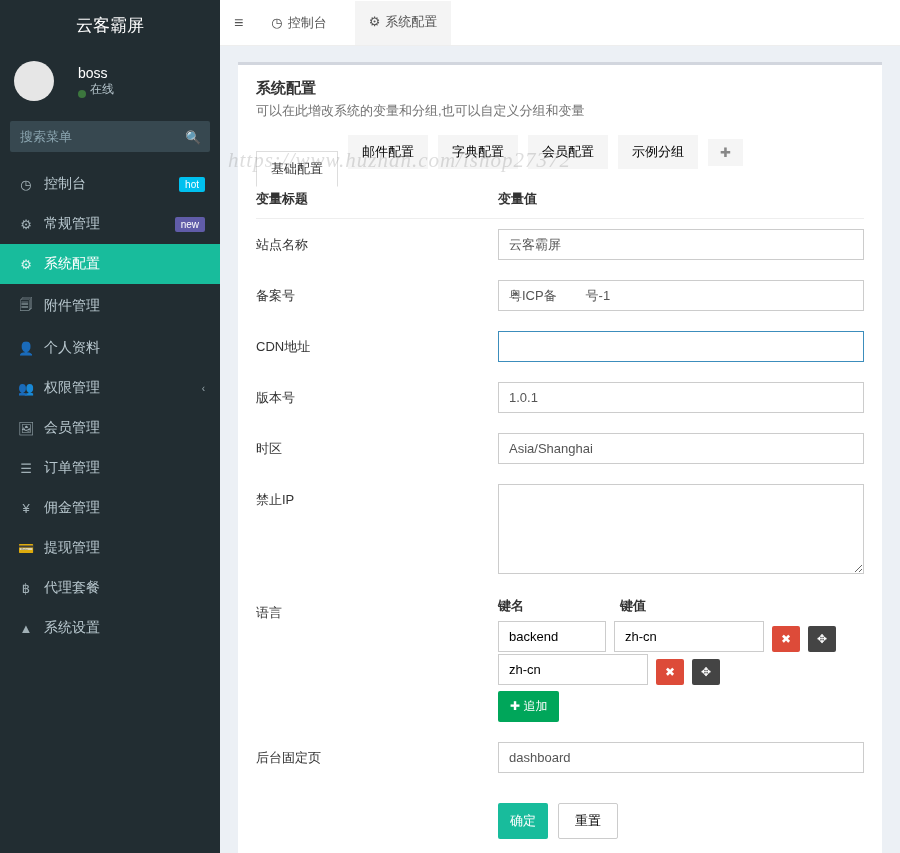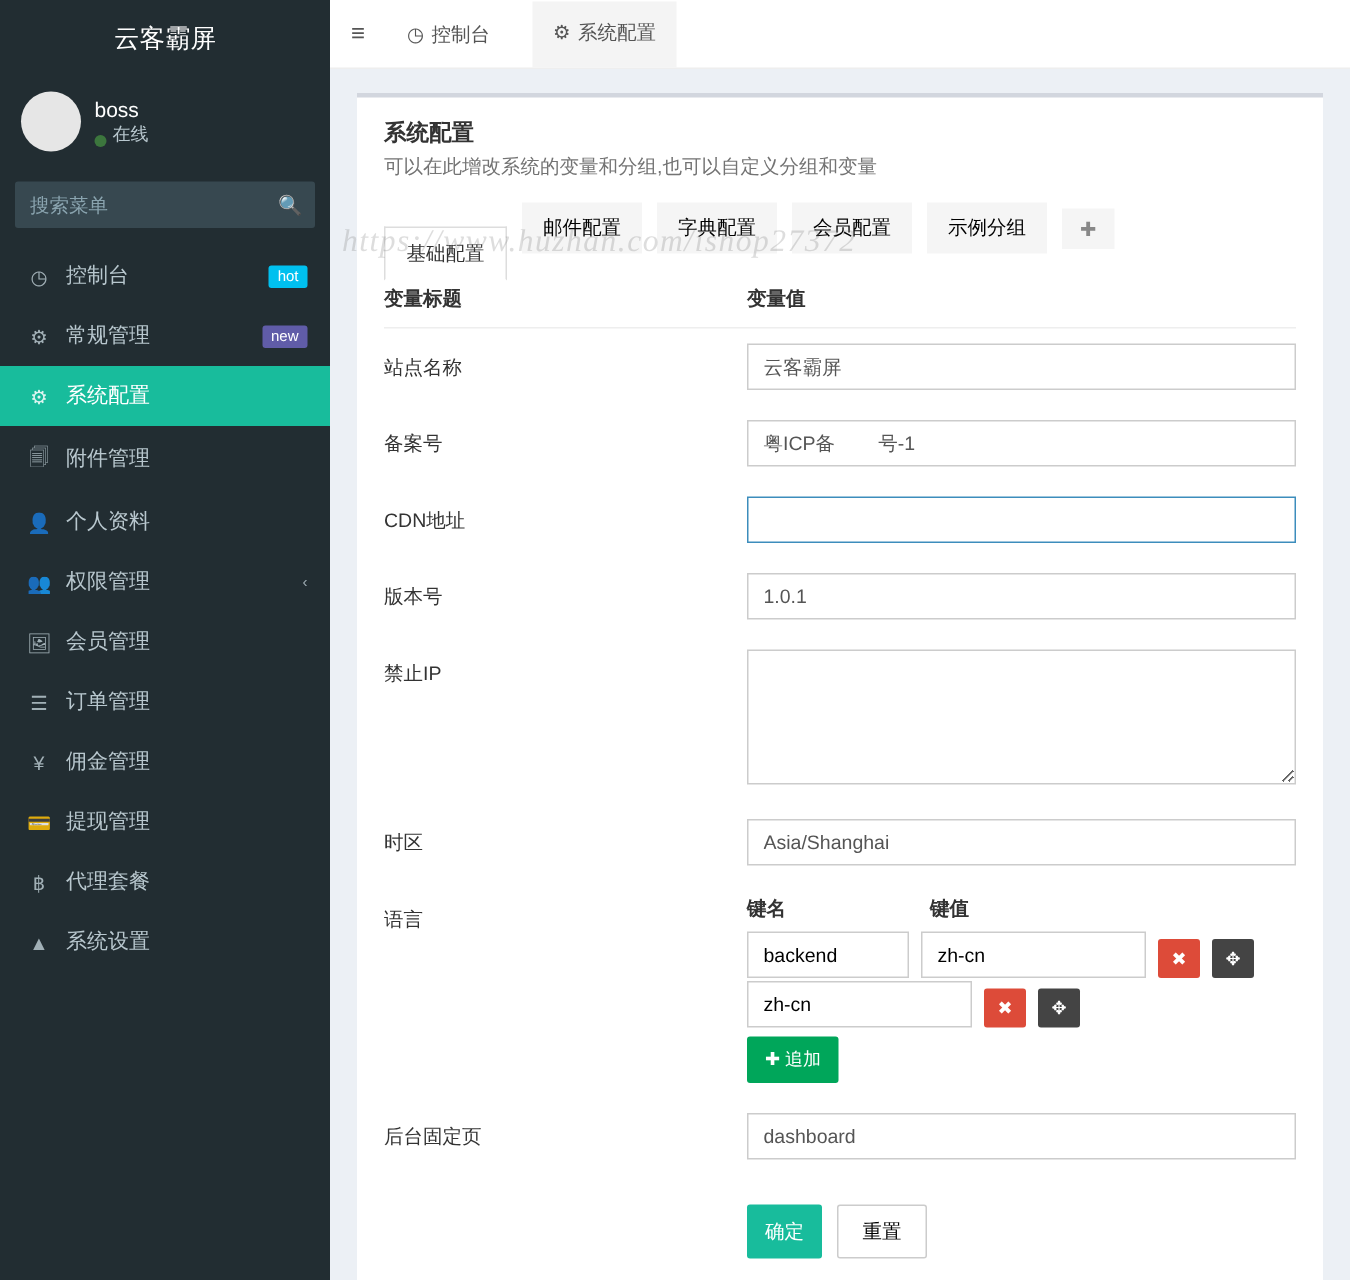--- a/index.html
+++ b/index.html
@@ -2,21 +2,21 @@
 <html><head>
 <meta charset="utf-8">
 <style>
 * { box-sizing: border-box; margin: 0; padding: 0; }
 body { font-family: "Helvetica Neue", Helvetica, Arial, "Microsoft YaHei", sans-serif; font-size: 13px; color: #333; background: #ecf0f5; }
 .app { display: flex; min-height: 853px; }
 
 
 .sidebar { width: 220px; background: #222d32; color: #b8c7ce; display: flex; flex-direction: column; }
 .brand { text-align: center; padding: 14px 0; color: #fff; font-size: 17px; font-weight: 500; }
-.user-panel { padding: 10px 10px 14px 14px; display: flex; align-items: center; gap: 9px; }
+.user-panel { padding: 10px 10px 14px 14px; display: flex; align-items: center; gap: 24px; }
 .avatar { width: 40px; height: 40px; border-radius: 50%; background: #e6e6e6; }
 .user-info .username { color: #fff; font-weight: 500; font-size: 14px; }
 .user-status { font-size: 12px; color: #b8c7ce; display: flex; align-items: flex-end; gap: 4px; }
 .dot-green { width: 8px; height: 8px; border-radius: 50%; background: #3c763d; display: inline-block; }
 
 .search-wrap { margin: 6px 10px 12px; position: relative; }
 .search-input { width: 100%; background: #374850; border: none; color: #eee; padding: 8px 30px 8px 10px; font-size: 13px; border-radius: 2px; }
 .search-input::placeholder { color: #8aa4af; }
 .search-icon { position: absolute; right: 8px; top: 50%; transform: translateY(-50%); color: #8aa4af; font-size: 13px; }
 
@@ -215,26 +215,26 @@
         </div>
         <div class="form-row">
           <div class="lbl">CDN地址</div>
           <div class="ctrl"><input class="txt txt-full" style="border-color: rgb(60, 141, 188);" value=""></div>
         </div>
         <div class="form-row">
           <div class="lbl">版本号</div>
           <div class="ctrl"><input class="txt txt-full" value="1.0.1" style=""></div>
         </div>
         <div class="form-row">
+          <div class="lbl">时区</div>
+          <div class="ctrl"><input class="txt txt-full" value="Asia/Shanghai" style=""></div>
+        </div>
+        <div class="form-row">
           <div class="lbl">禁止IP</div>
           <div class="ctrl"><textarea class="ta txt-full" style=""></textarea></div>
-        </div>
-        <div class="form-row">
-          <div class="lbl">时区</div>
-          <div class="ctrl"><input class="txt txt-full" value="Asia/Shanghai" style=""></div>
         </div>
         <div class="form-row">
           <div class="lbl">语言</div>
           <div class="ctrl">
             <div class="kv-head">
               <span>键名</span>
               <span>键值</span>
             </div>
             <div id="kvrows">
                 <div class="kv-row">

